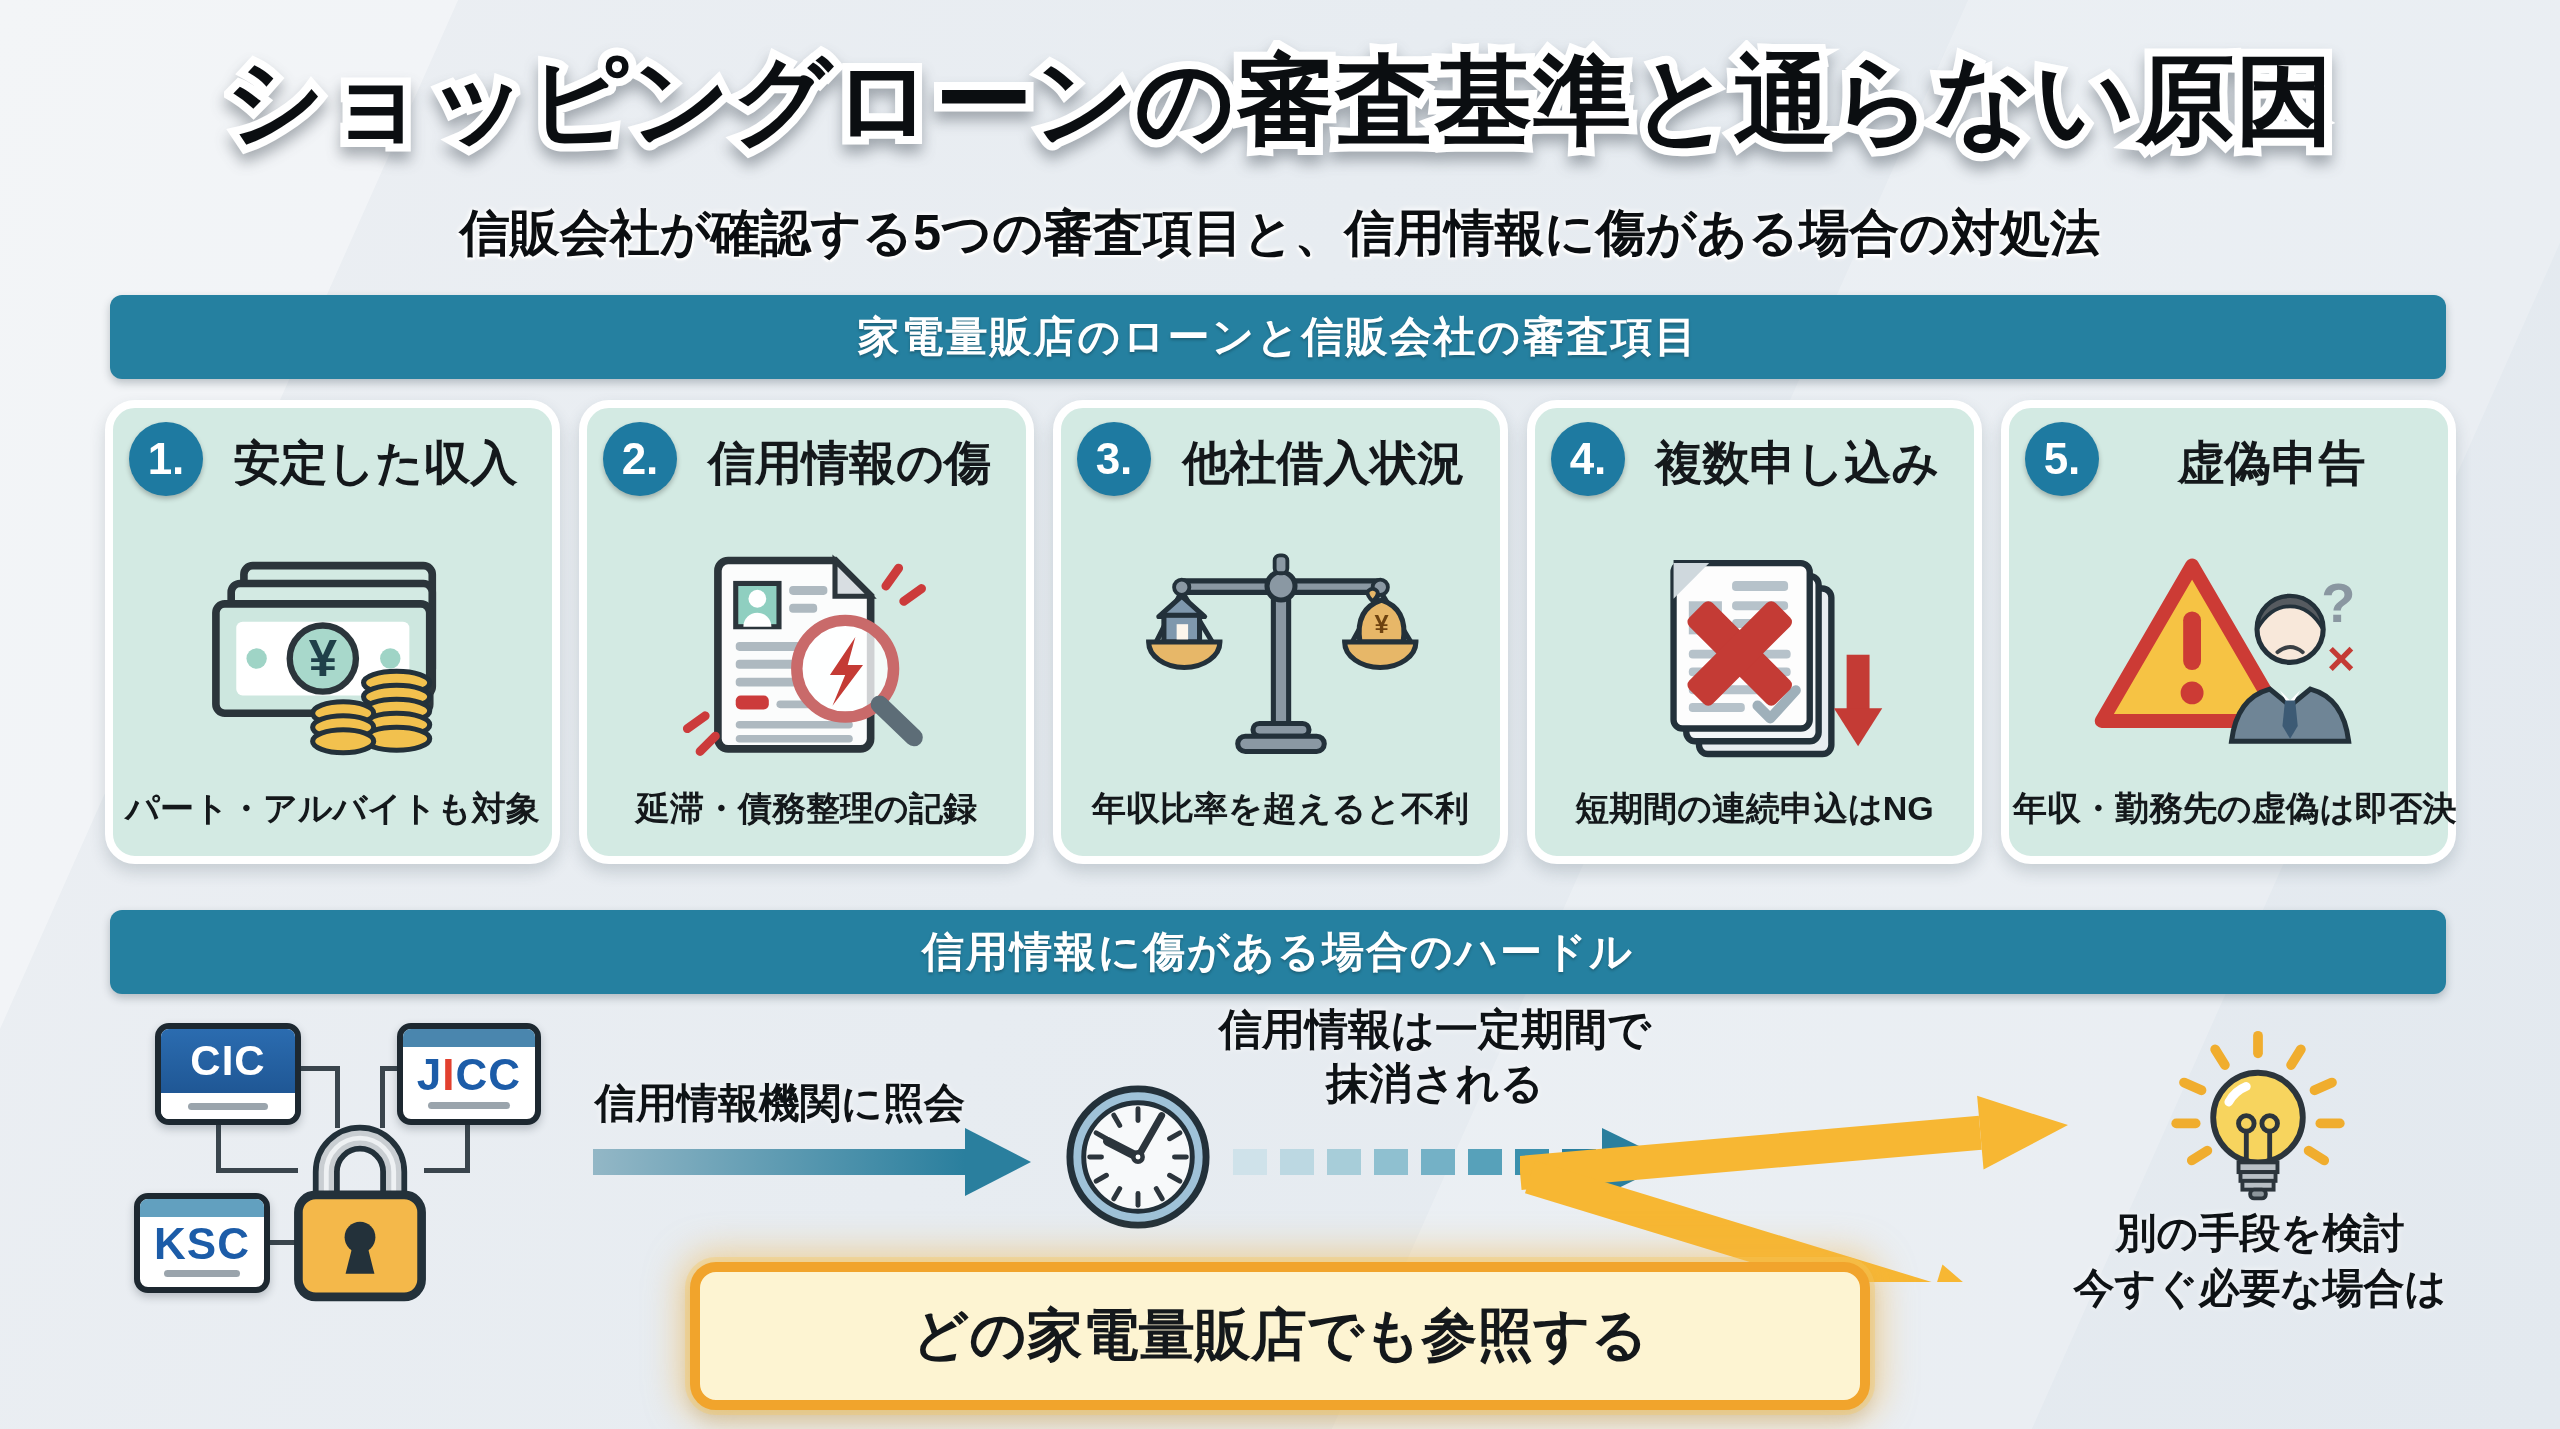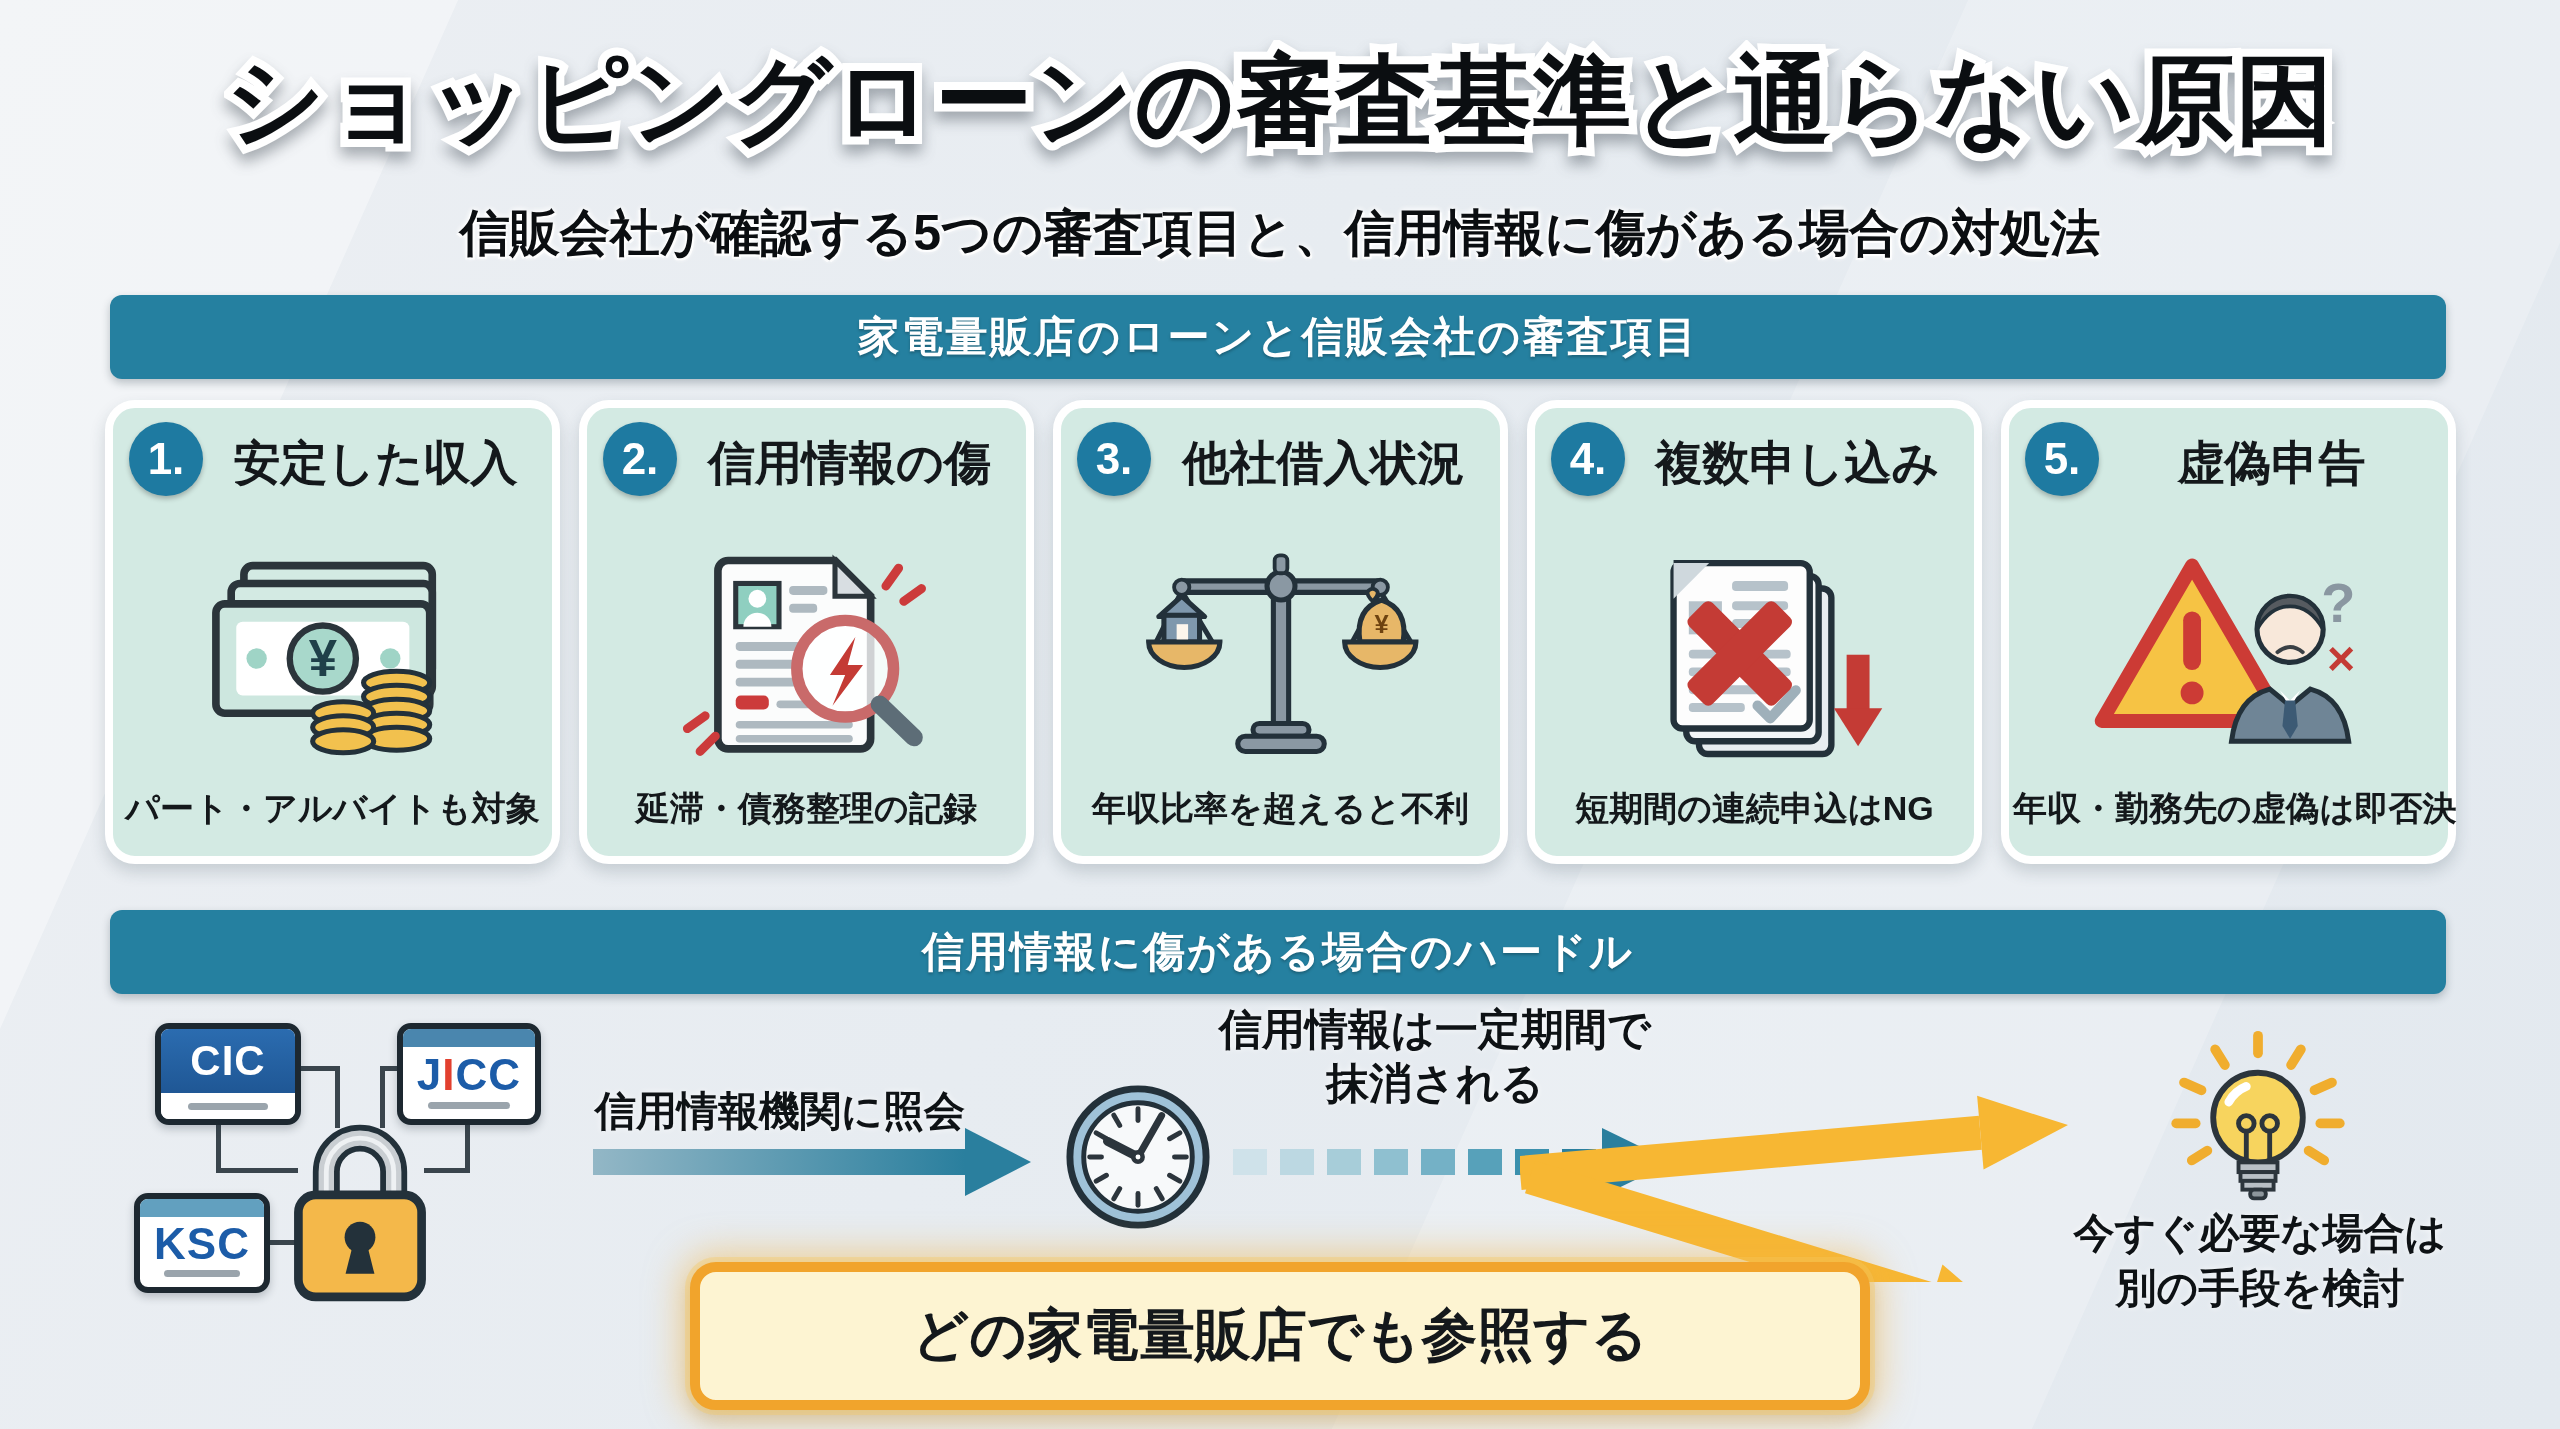--- a/index.html
+++ b/index.html
@@ -61,21 +61,21 @@
   .jicc .red-i{color:#e2402f;}
   .ksc{left:134px;top:1193px;width:136px;height:100px;}
   .ksc .bureau-strip{background:#62a0bf;}
   .ksc .bureau-label{color:#1c5ca8;}
 
   .conn{position:absolute;background:#3a454d;}
 
   
   .flow-label{position:absolute;font-weight:bold;color:#0e1215;text-align:center;white-space:nowrap;
               text-shadow:0 0 6px rgba(255,255,255,.8);}
-  .query-label{left:590px;top:1076px;width:380px;font-size:41px;margin-top:8px;}
+  .query-label{left:590px;top:1076px;width:380px;font-size:41px;}
   .erase-label{left:1185px;top:1002px;width:500px;font-size:43px;line-height:54px;}
   .tip-label{left:2020px;top:1206px;width:480px;font-size:41px;line-height:55px;}
 
   .arrow-shaft{position:absolute;left:593px;top:1149px;width:372px;height:26px;
                background:linear-gradient(90deg,#93b7c6,#2a7f9e);}
   .arrow-head{position:absolute;left:965px;top:1128px;width:0;height:0;
               border-top:34px solid transparent;border-bottom:34px solid transparent;
               border-left:66px solid #2a7f9e;}
   .dash{position:absolute;top:1149px;width:34px;height:26px;}
   .dash-head{position:absolute;left:1602px;top:1128px;width:0;height:0;
@@ -385,20 +385,20 @@
       <line x1="88" y1="106" x2="88" y2="136" stroke="#2c353c" stroke-width="5"></line>
       <line x1="112" y1="106" x2="112" y2="136" stroke="#2c353c" stroke-width="5"></line>
       <rect x="80" y="138" width="40" height="10" fill="#b9c0c6" stroke="#2c353c" stroke-width="4"></rect>
       <rect x="82" y="148" width="36" height="9" fill="#b9c0c6" stroke="#2c353c" stroke-width="4"></rect>
       <rect x="84" y="157" width="32" height="9" fill="#b9c0c6" stroke="#2c353c" stroke-width="4"></rect>
       <rect x="92" y="166" width="16" height="9" rx="4" fill="#8d969c" stroke="#2c353c" stroke-width="4"></rect>
     </svg>
   </div>
 
   <div class="flow-label tip-label">
+    <div>別の手段を検討</div>
     <div>今すぐ必要な場合は</div>
-    <div>別の手段を検討</div>
   </div>
 
   <div class="banner">
     <span class="b-black">どの家電量販店でも参照する</span>
   </div>
 </div>
 
 </body></html>

